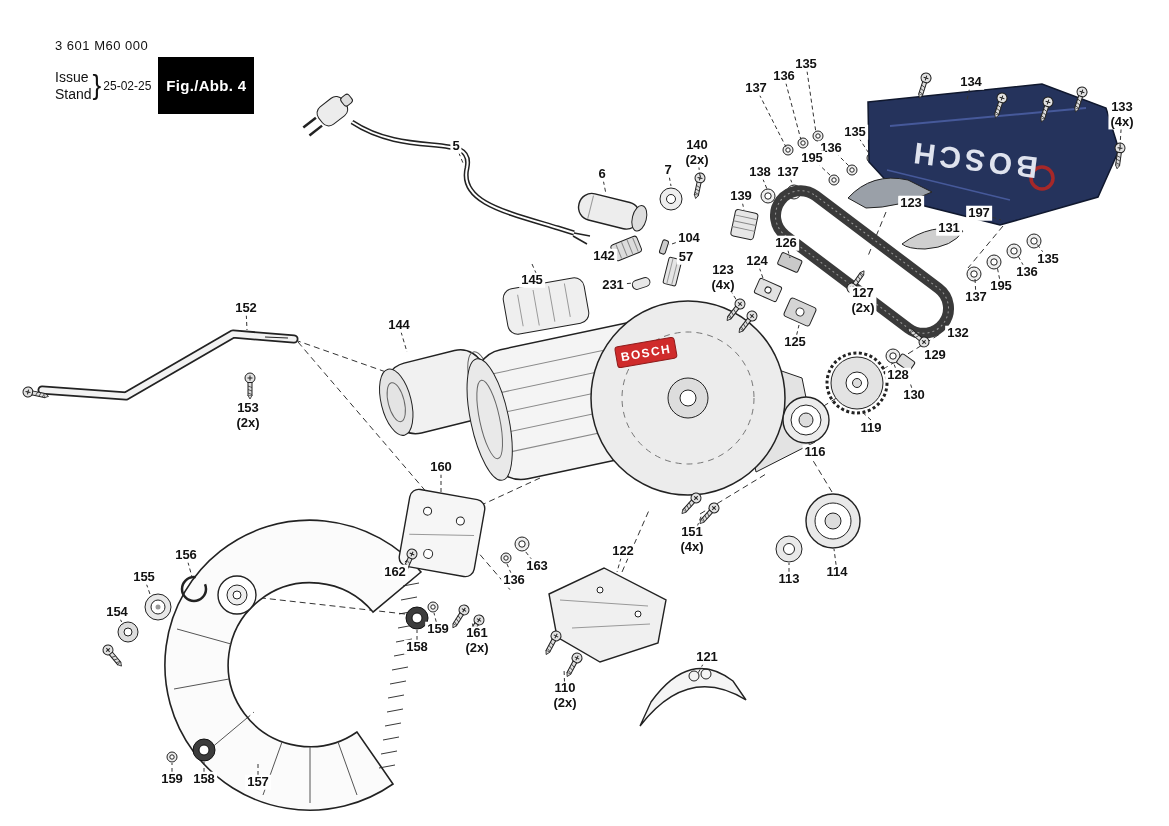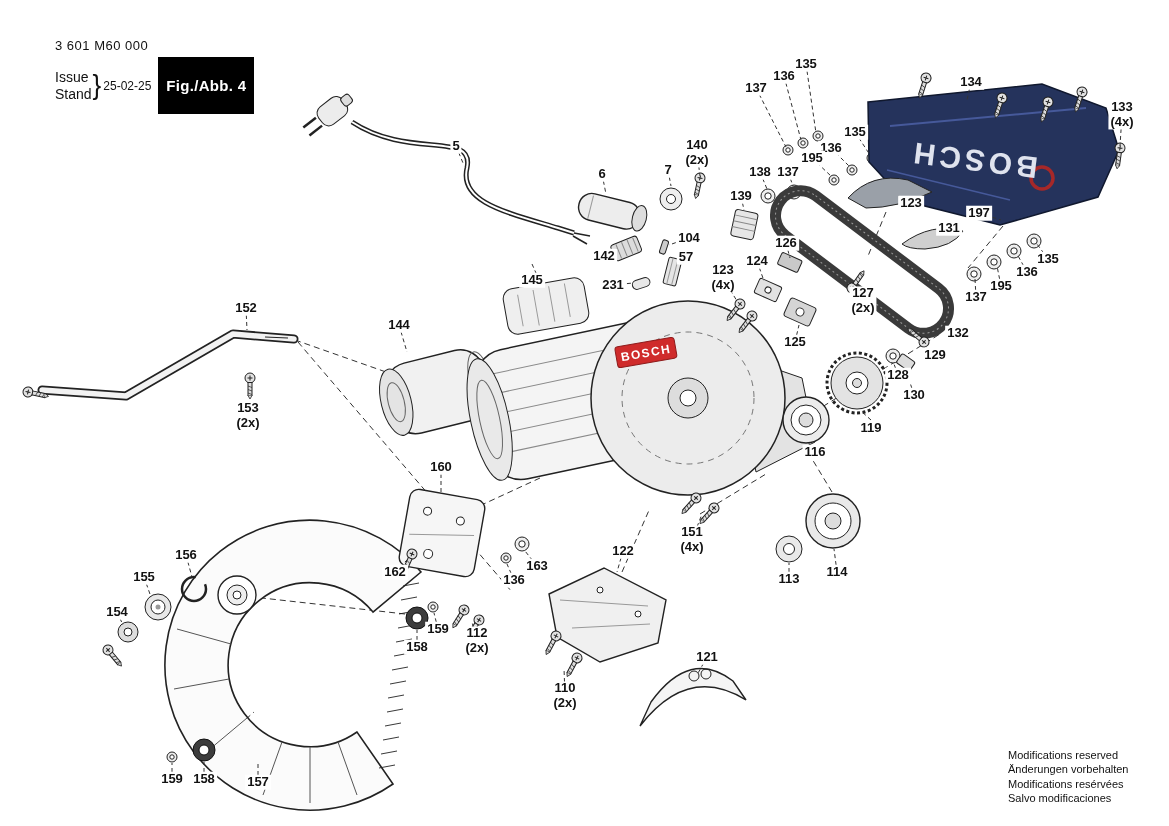--- a/index.html
+++ b/index.html
@@ -493,21 +493,21 @@
       <div class="plabel" style="left: 117px; top: 612px;">
         <div>154</div>
       </div>
       <div class="plabel" style="left: 438px; top: 629px;">
         <div>159</div>
       </div>
       <div class="plabel" style="left: 417px; top: 647px;">
         <div>158</div>
       </div>
       <div class="plabel" style="left: 477px; top: 641px;">
-        <div>112</div>
+        <div>161</div>
         <div>(2x)</div>
       </div>
       <div class="plabel" style="left: 565px; top: 696px; text-align: center;">
         <div>110</div>
         <div>(2x)</div>
       </div>
       <div class="plabel" style="left: 707px; top: 657px;">
         <div>121</div>
       </div>
       <div class="plabel" style="left: 258px; top: 782px;">
@@ -527,20 +527,14 @@
       <div class="stack">
         <span>Issue</span>
         <span>Stand</span>
       </div>
       <span class="brace">}</span>
       <span class="date">25-02-25</span>
       <span class="figbox">Fig./Abb. 4</span>
     </div>
   </div>
 
-  <div class="footer">
-    <div>Modifications reserved</div>
-    <div>Änderungen vorbehalten</div>
-    <div>Modifications resérvées</div>
-    <div>Salvo modificaciones</div>
-  </div>
 
 </div>
 
 </body></html>

